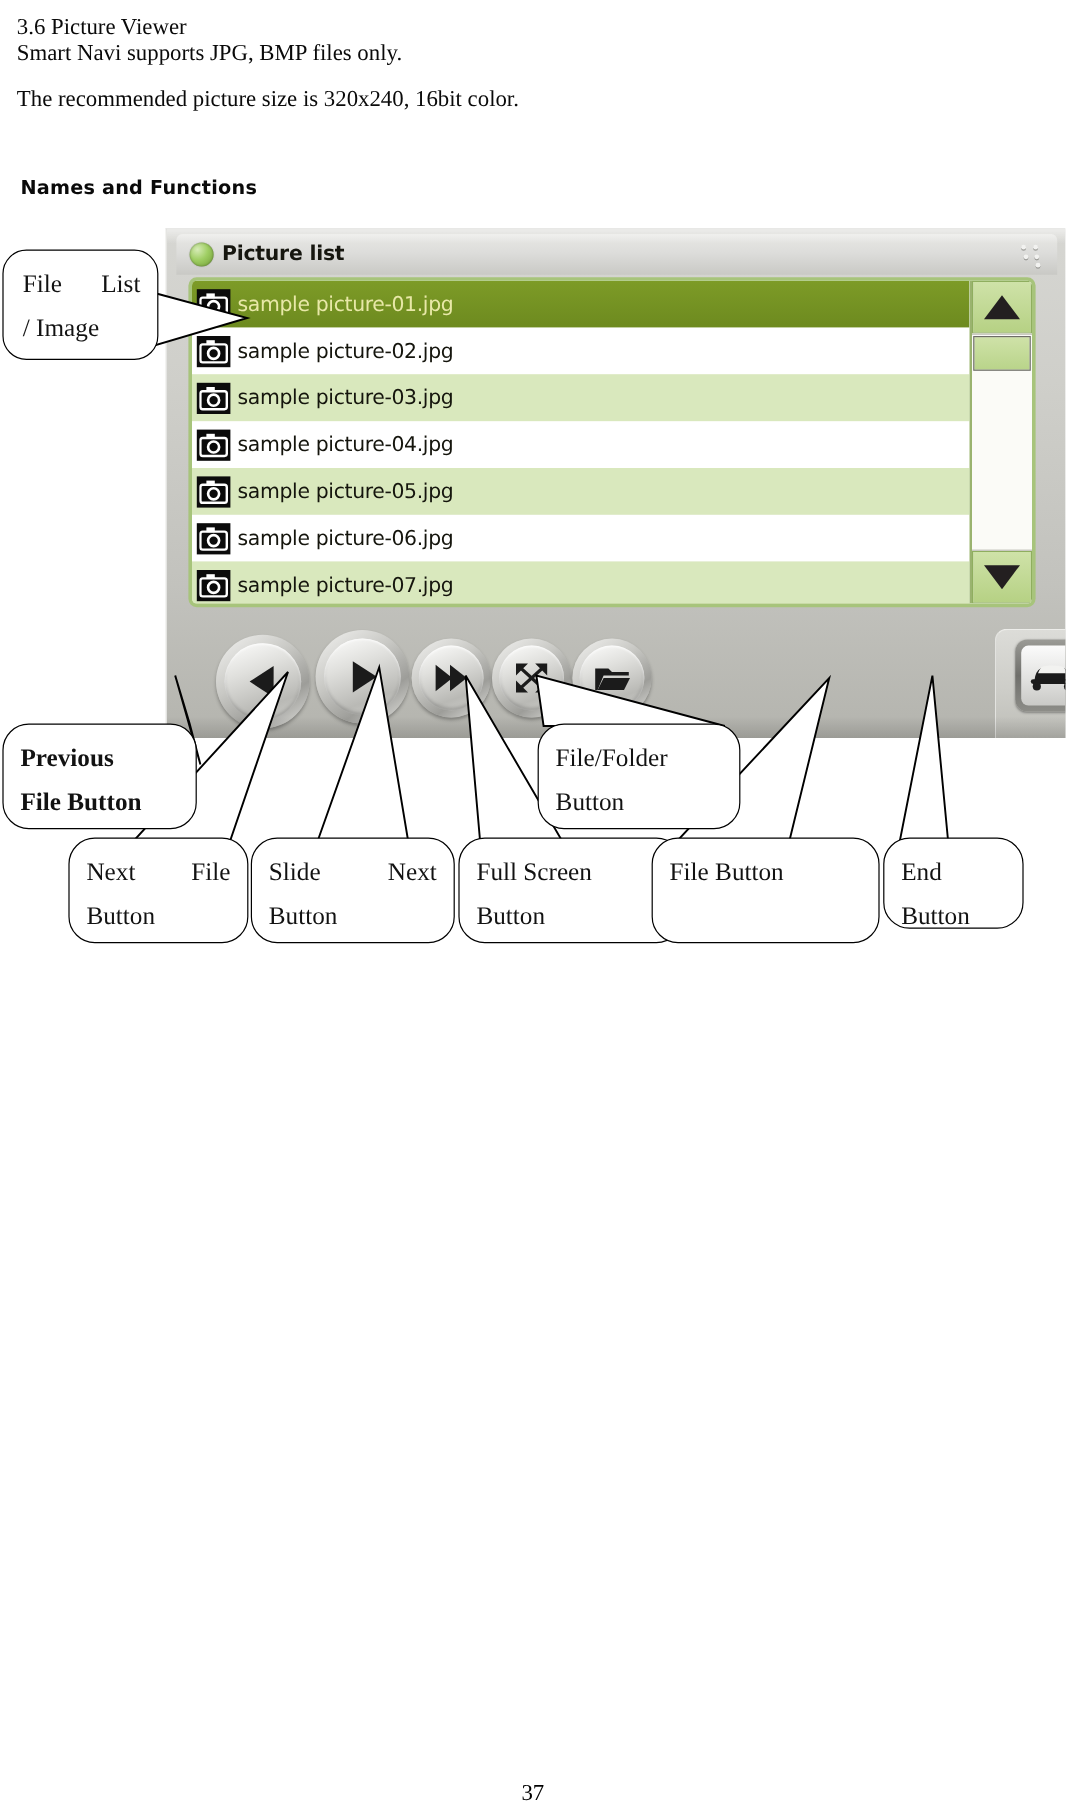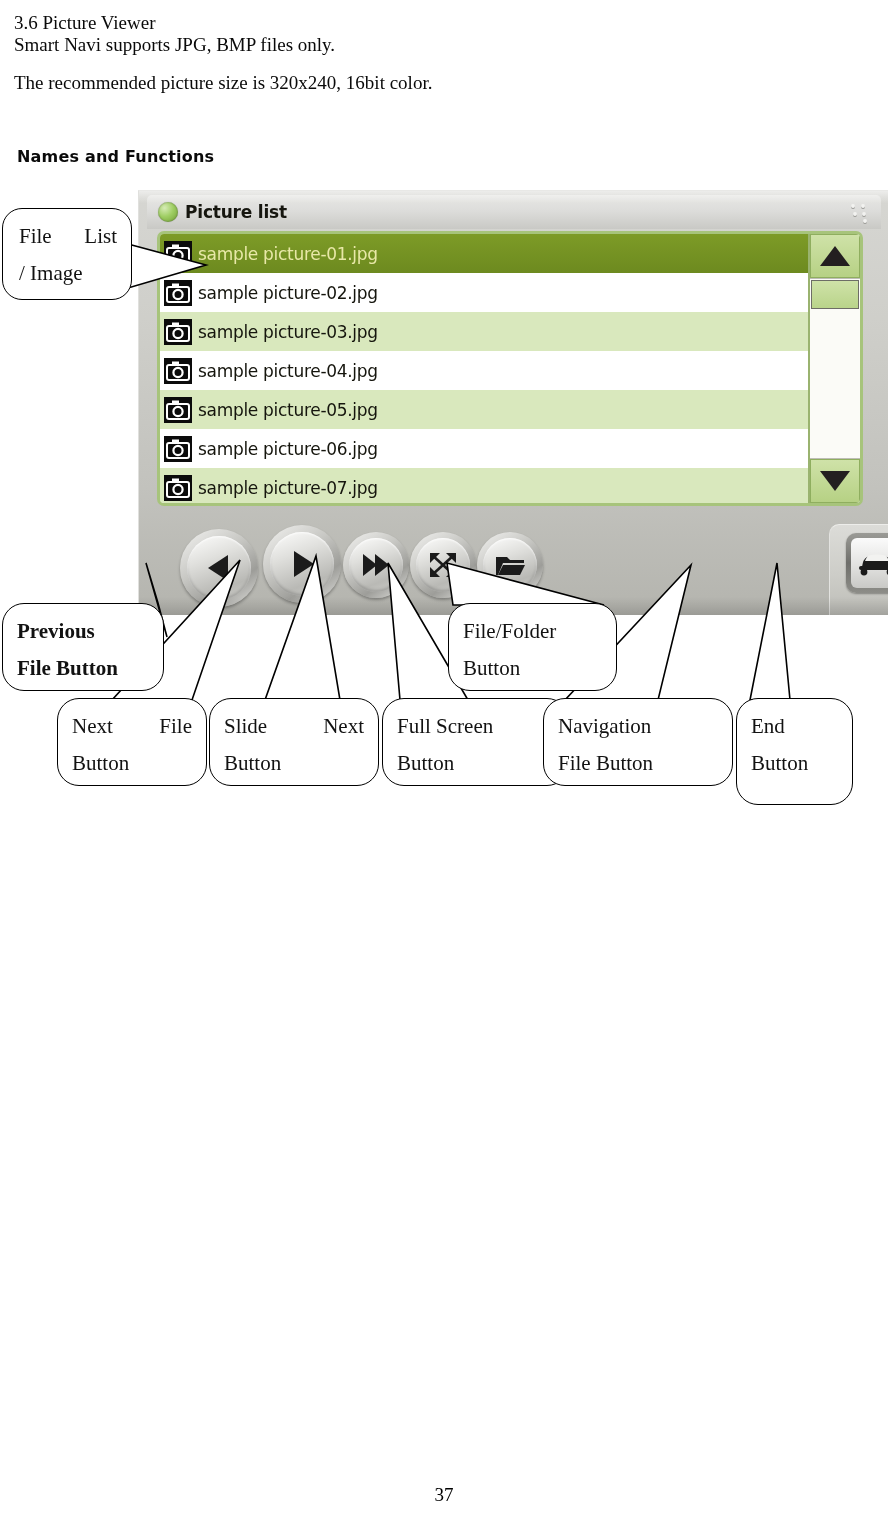--- a/index.html
+++ b/index.html
@@ -261,21 +261,21 @@
     justify-content: space-between;
   }
 
   #co-filelist { left: 2px;  top: 208px; width: 130px; height: 92px; border-radius: 20px; padding-left: 16px; }
   #co-prev     { left: 2px;  top: 603px; width: 162px; height: 88px; font-weight: bold; }
   #co-next     { left: 57px; top: 698px; width: 150px; height: 88px; }
   #co-slide    { left: 209px;top: 698px; width: 170px; height: 88px; }
   #co-full     { left: 382px;top: 698px; width: 187px; height: 88px; }
   #co-folder   { left: 448px;top: 603px; width: 169px; height: 88px; }
   #co-naviga   { left: 543px;top: 698px; width: 190px; height: 88px; }
-  #co-end      { left: 736px;top: 698px; width: 117px; height: 107px; }
+  #co-end      { left: 736px;top: 698px; width: 117px; height: 76px; }
 </style>
 </head>
 <body>
 
 <div class="doc-text" id="heading-36">3.6 Picture Viewer</div>
 <div class="doc-text" id="line-supports">Smart Navi supports JPG, BMP files only.</div>
 <div class="doc-text" id="line-recommend">The recommended picture size is 320x240, 16bit color.</div>
 <div class="doc-text" id="heading-names">Names and Functions</div>
 <div id="page-number">37</div>
 
@@ -491,20 +491,19 @@
   <span class="ln">Full Screen</span>
   <span class="ln">Button</span>
 </div>
 
 <div class="callout" id="co-folder">
   <span class="ln">File/Folder</span>
   <span class="ln">Button</span>
 </div>
 
 <div class="callout" id="co-naviga">
-  <span class="ln">Navigation</span>
   <span class="ln">File Button</span>
 </div>
 
 <div class="callout" id="co-end">
   <span class="ln">End</span>
   <span class="ln">Button</span>
 </div>
 
 </body></html>

